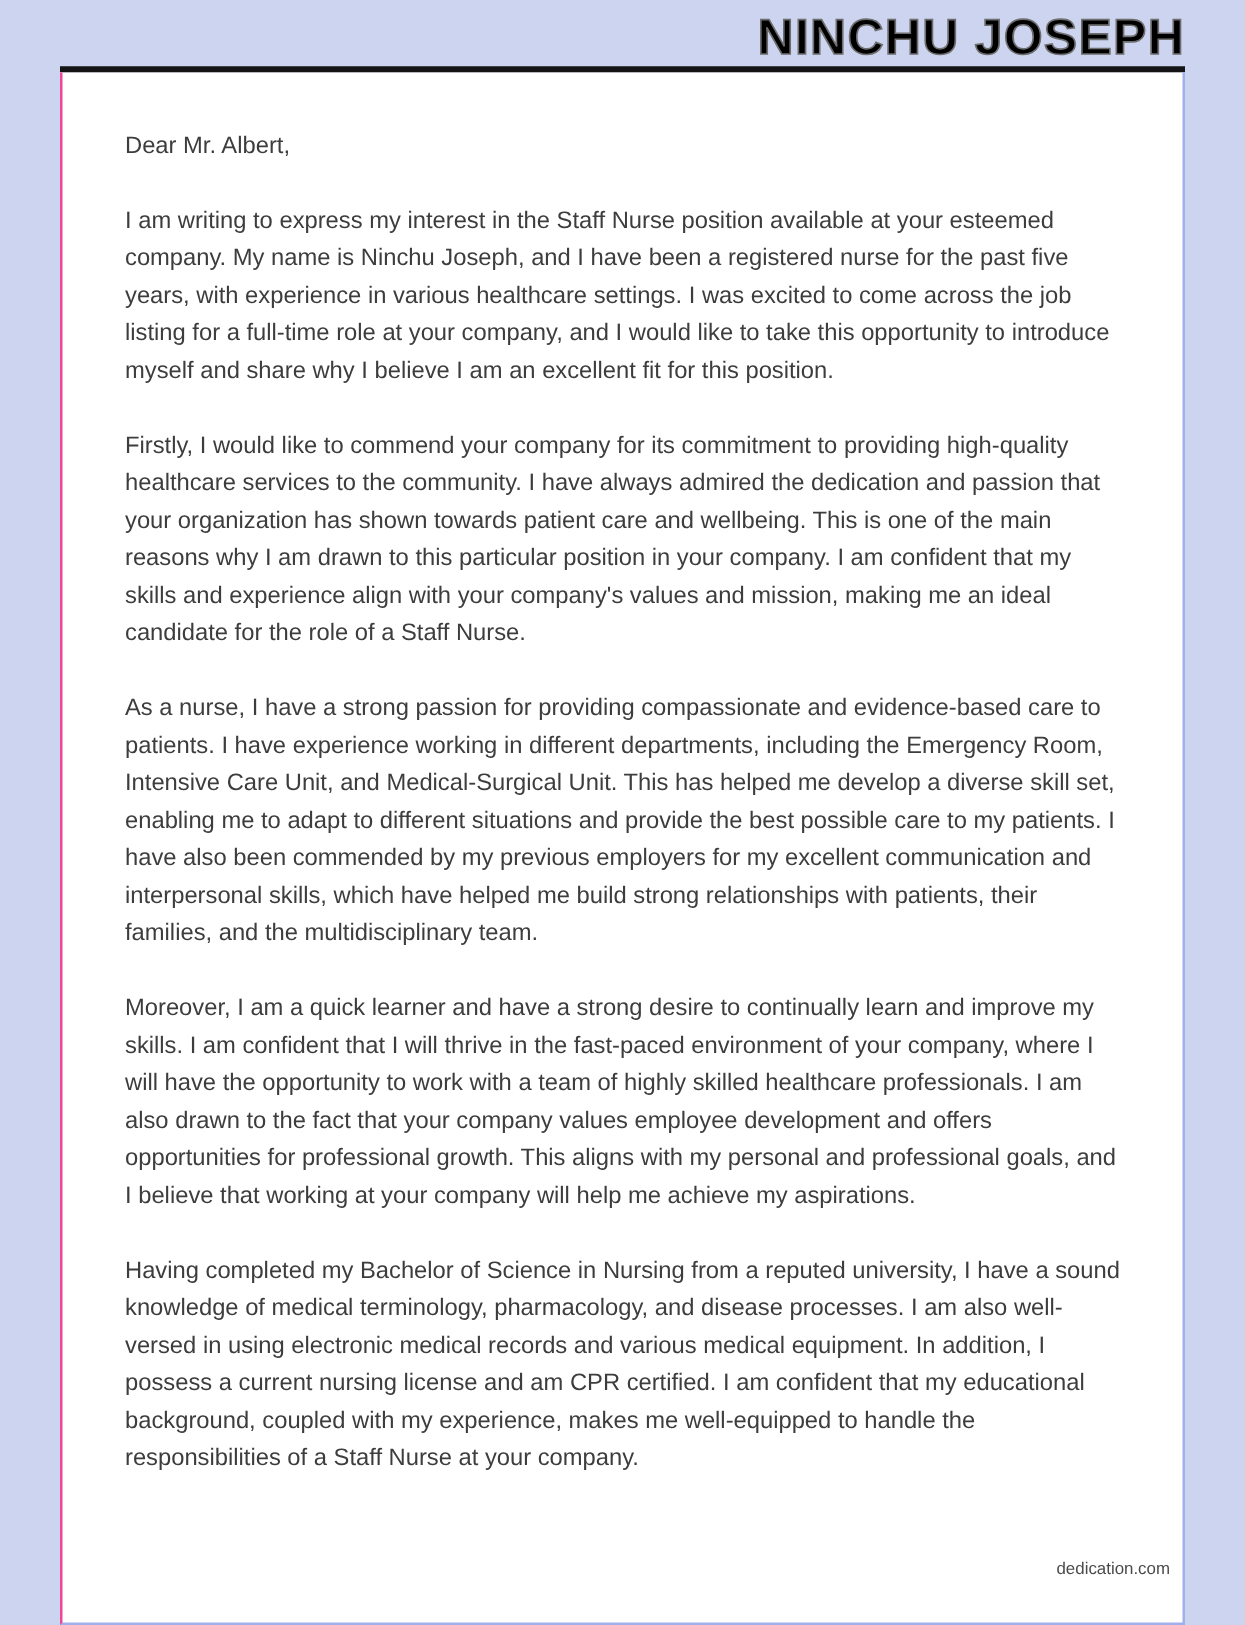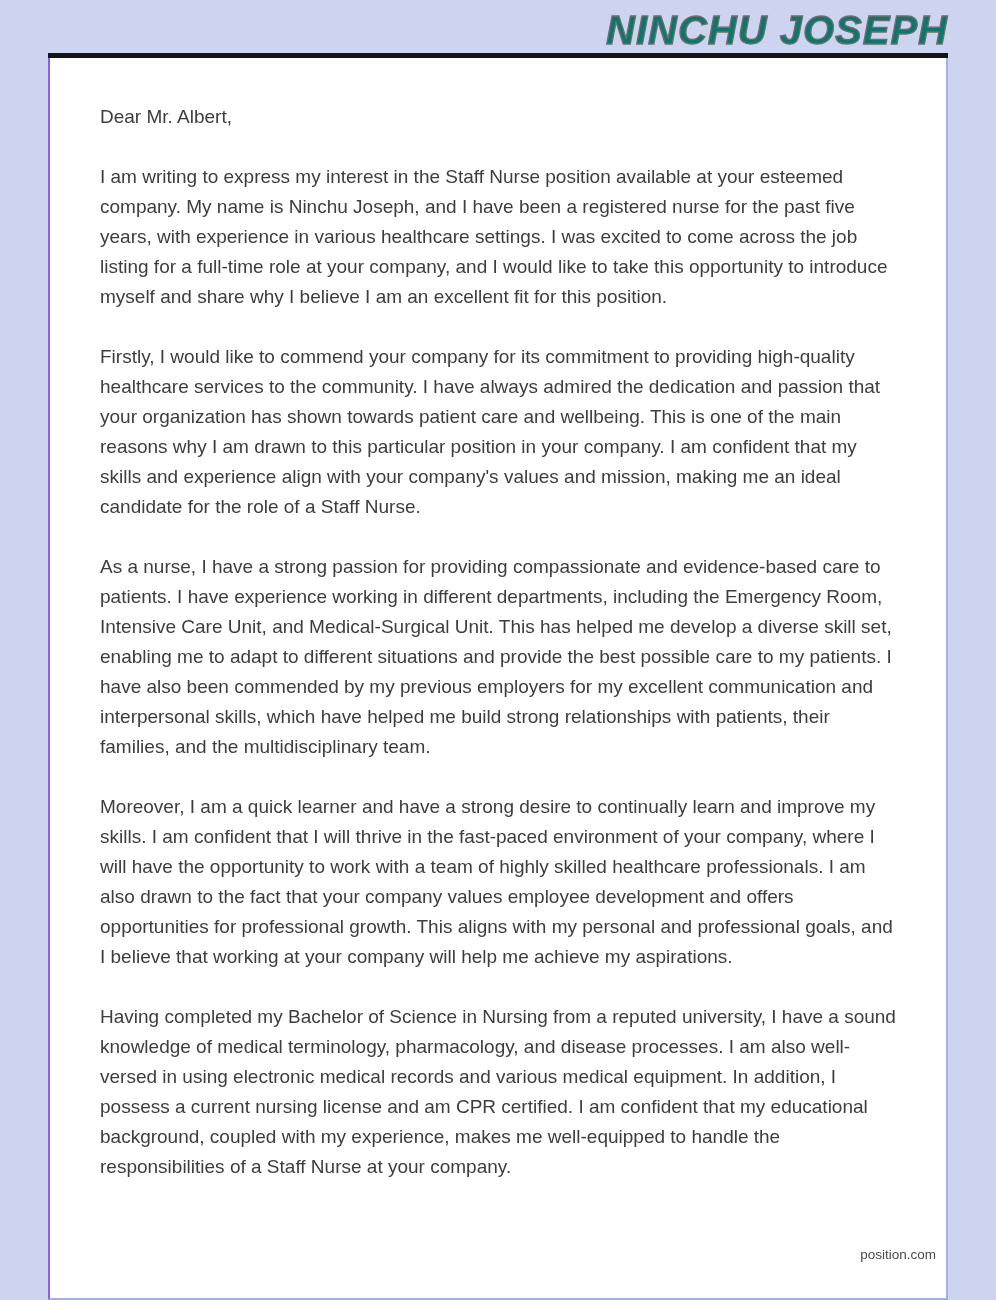--- a/index.html
+++ b/index.html
@@ -13,42 +13,41 @@
     position: relative;
     background: #ccd4f0;
   }
   .header-name {
     position: absolute;
     top: 8px;
     right: 48px;
     font-size: 40px;
     font-weight: 700;
     letter-spacing: 1px;
-    color: #0f766e;
+    color: #000000;
     -webkit-text-stroke: 1.3px #6e6e6e;
     text-transform: uppercase;
     white-space: nowrap;
-    font-style: italic;
   }
   .top-bar {
     position: absolute;
     left: 48px;
     right: 48px;
     top: 53px;
     height: 5px;
     background: #141414;
   }
   .letter-page {
     position: absolute;
     left: 48px;
     right: 48px;
     top: 58px;
     height: calc(1300px - 58px);
     background: #ffffff;
-    border-left: 2px solid #8b5cf6;
+    border-left: 2px solid #ec4899;
     border-right: 2px solid #9fb0ea;
     border-bottom: 2px solid #9fb0ea;
     overflow: hidden;
   }
   .letter-body {
     padding: 44px 50px 0 50px;
     color: #3d3d3d;
     font-size: 19px;
     line-height: 30px;
   }
@@ -75,13 +74,13 @@
   <div class="letter-body">
     <p>Dear Mr. Albert,</p>
     <p>I am writing to express my interest in the Staff Nurse position available at your esteemed company. My name is Ninchu Joseph, and I have been a registered nurse for the past five years, with experience in various healthcare settings. I was excited to come across the job listing for a full-time role at your company, and I would like to take this opportunity to introduce myself and share why I believe I am an excellent fit for this position.</p>
     <p>Firstly, I would like to commend your company for its commitment to providing high-quality healthcare services to the community. I have always admired the dedication and passion that your organization has shown towards patient care and wellbeing. This is one of the main reasons why I am drawn to this particular position in your company. I am confident that my skills and experience align with your company's values and mission, making me an ideal candidate for the role of a Staff Nurse.</p>
     <p>As a nurse, I have a strong passion for providing compassionate and evidence-based care to patients. I have experience working in different departments, including the Emergency Room, Intensive Care Unit, and Medical-Surgical Unit. This has helped me develop a diverse skill set, enabling me to adapt to different situations and provide the best possible care to my patients. I have also been commended by my previous employers for my excellent communication and interpersonal skills, which have helped me build strong relationships with patients, their families, and the multidisciplinary team.</p>
     <p>Moreover, I am a quick learner and have a strong desire to continually learn and improve my skills. I am confident that I will thrive in the fast-paced environment of your company, where I will have the opportunity to work with a team of highly skilled healthcare professionals. I am also drawn to the fact that your company values employee development and offers opportunities for professional growth. This aligns with my personal and professional goals, and I believe that working at your company will help me achieve my aspirations.</p>
     <p>Having completed my Bachelor of Science in Nursing from a reputed university, I have a sound knowledge of medical terminology, pharmacology, and disease processes. I am also well-versed in using electronic medical records and various medical equipment. In addition, I possess a current nursing license and am CPR certified. I am confident that my educational background, coupled with my experience, makes me well-equipped to handle the responsibilities of a Staff Nurse at your company.</p>
   </div>
 </div>
 
-<div class="watermark">position.com</div>
+<div class="watermark">dedication.com</div>
 
 </body></html>

